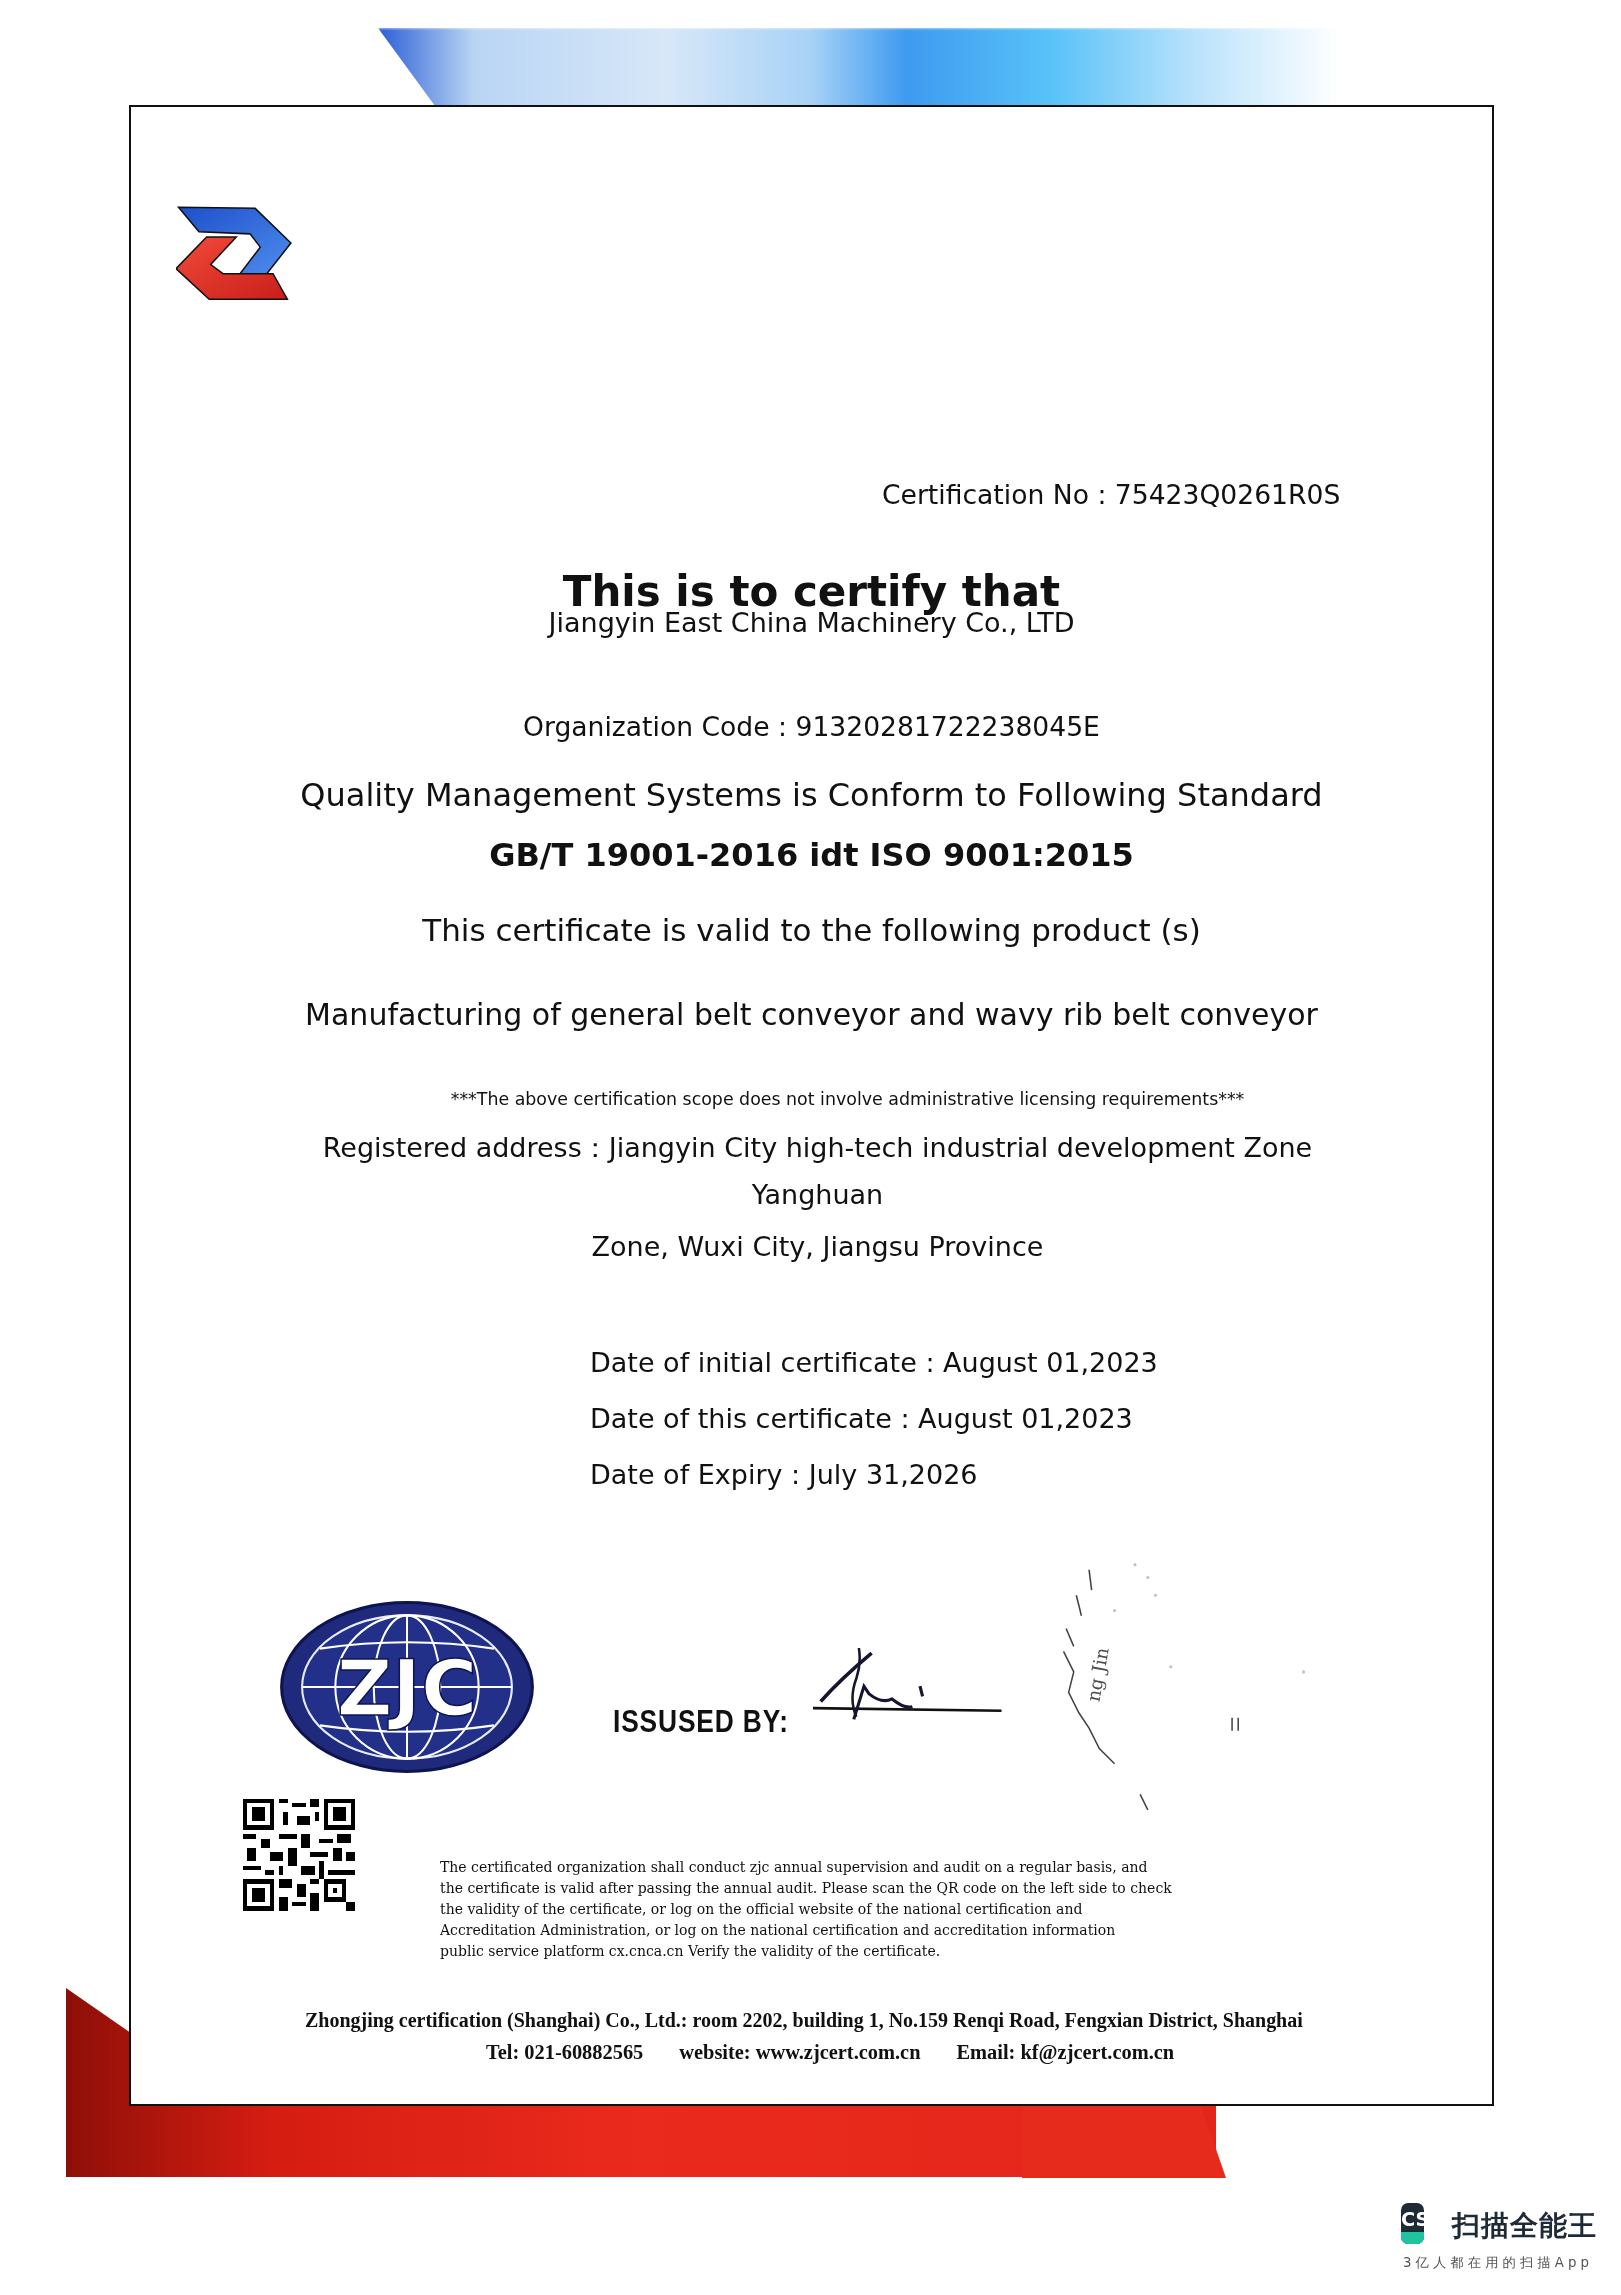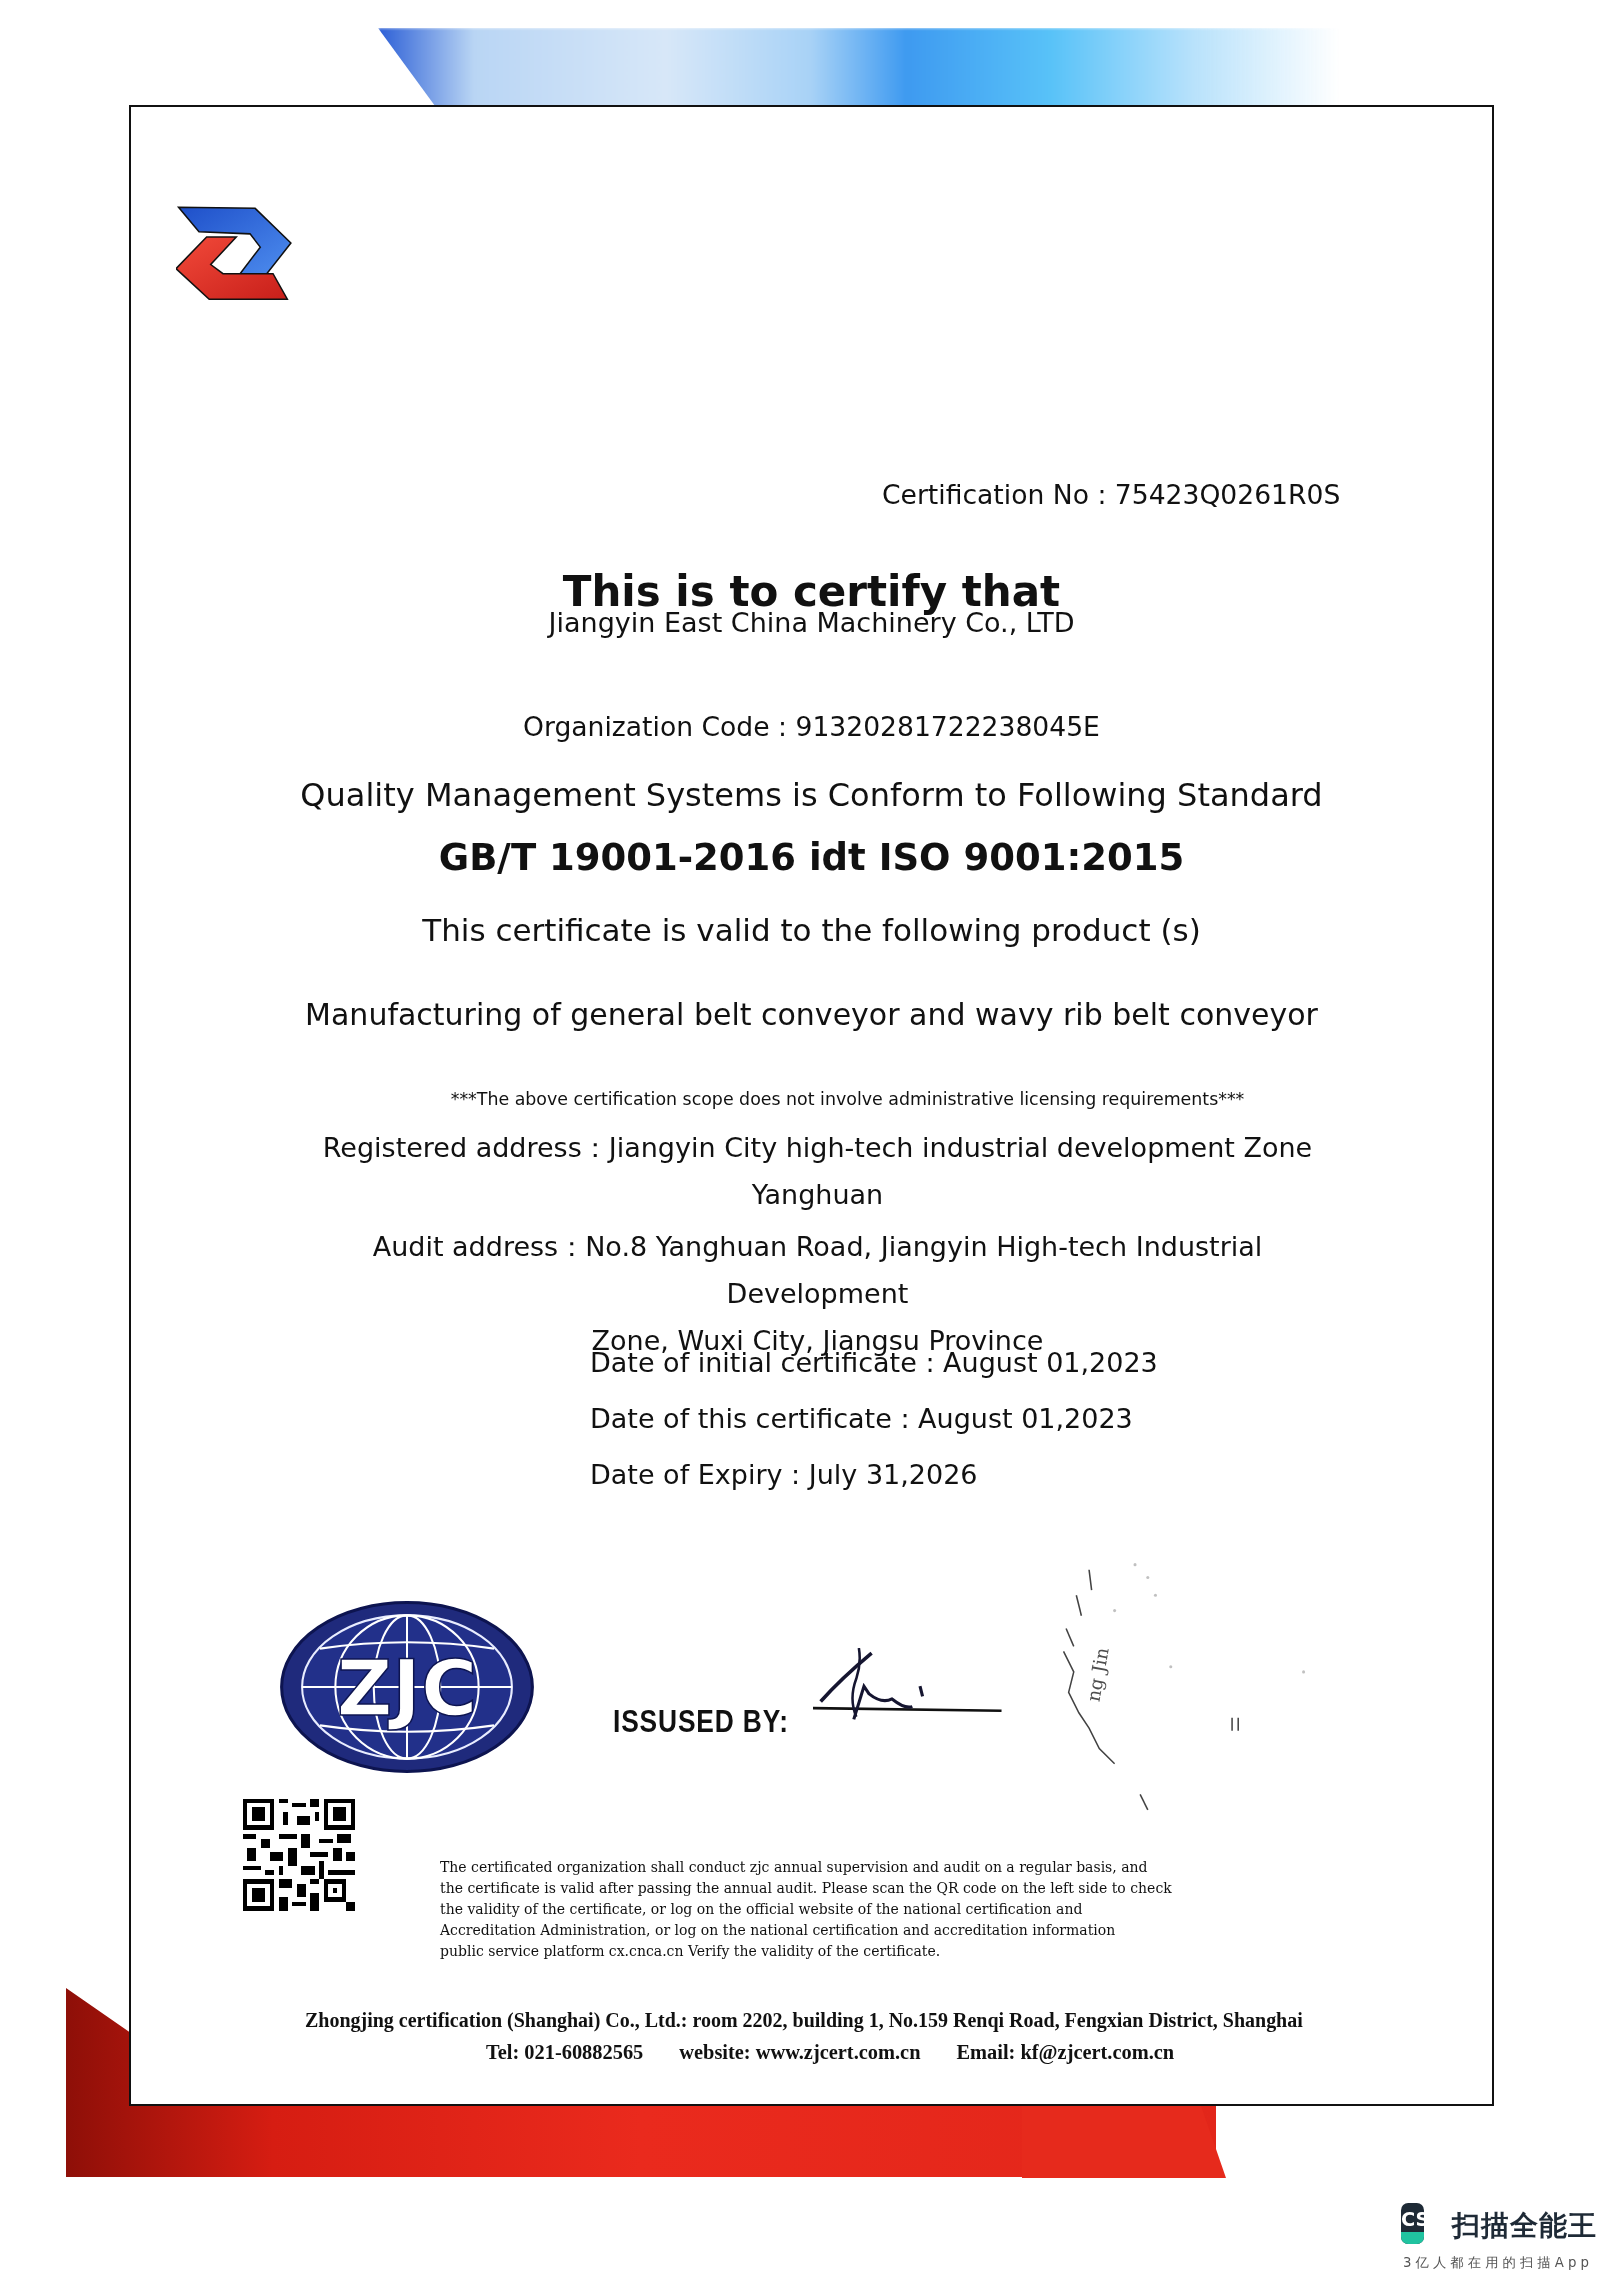--- a/index.html
+++ b/index.html
@@ -35,21 +35,21 @@
       border: 2px solid #111; background: #fff; box-sizing: border-box;
     }
 
     .text-center { left: 129px; width: 1365px; text-align: center; }
 
     .cert-no { left: 882px; top: 479px; font-size: 26.6px; }
     .heading { top: 567px; font-size: 42px; font-weight: bold; }
     .company { top: 607px; font-size: 27px; }
     .org-code { top: 711px; font-size: 26.6px; }
     .qms { top: 776px; font-size: 32px; }
-    .standard { top: 836px; font-size: 37px; font-weight: bold; }
+    .standard { top: 836px; font-size: 32px; font-weight: bold; }
     .valid-to { top: 912px; font-size: 31px; }
     .scope { top: 997px; font-size: 30px; }
     .scope-note { top: 1089px; font-size: 17.4px; padding-left: 36px; }
 
     .address-block { left: 286px; width: 1063px; font-size: 27px; line-height: 47px; text-align: center; }
     .reg-address { top: 1124px; }
     .audit-address { top: 1223px; }
 
     .dates { left: 590px; font-size: 27px; line-height: 56px; }
     .dates-block { top: 1335px; }
@@ -119,21 +119,20 @@
 <div class="abs text-center standard">GB/T 19001-2016 idt ISO 9001:2015</div>
 <div class="abs text-center valid-to">This certificate is valid to the following product (s)</div>
 <div class="abs text-center scope">Manufacturing of general belt conveyor and wavy rib belt conveyor</div>
 <div class="abs text-center scope-note">***The above certification scope does not involve administrative licensing requirements***</div>
 
 <div class="abs address-block reg-address">
   <div><span>Registered address</span><span>：</span><span>Jiangyin City high-tech industrial development Zone Yanghuan</span></div>
 </div>
 
 <div class="abs address-block audit-address">
-  <div><span>Audit address</span><span>：</span><span>No.8 Yanghuan Road, Jiangyin High-tech Industrial Development</span></div>
   <div>Zone, Wuxi City, Jiangsu Province</div>
 </div>
 
 <div class="abs dates dates-block">
   <div><span>Date of initial certificate</span> : <span>August 01,2023</span></div>
   <div><span>Date of this certificate</span> : <span>August 01,2023</span></div>
   <div><span>Date of Expiry</span> : <span>July 31,2026</span></div>
 </div>
 
 <svg class="abs zjc-logo" viewBox="0 0 500 340">

